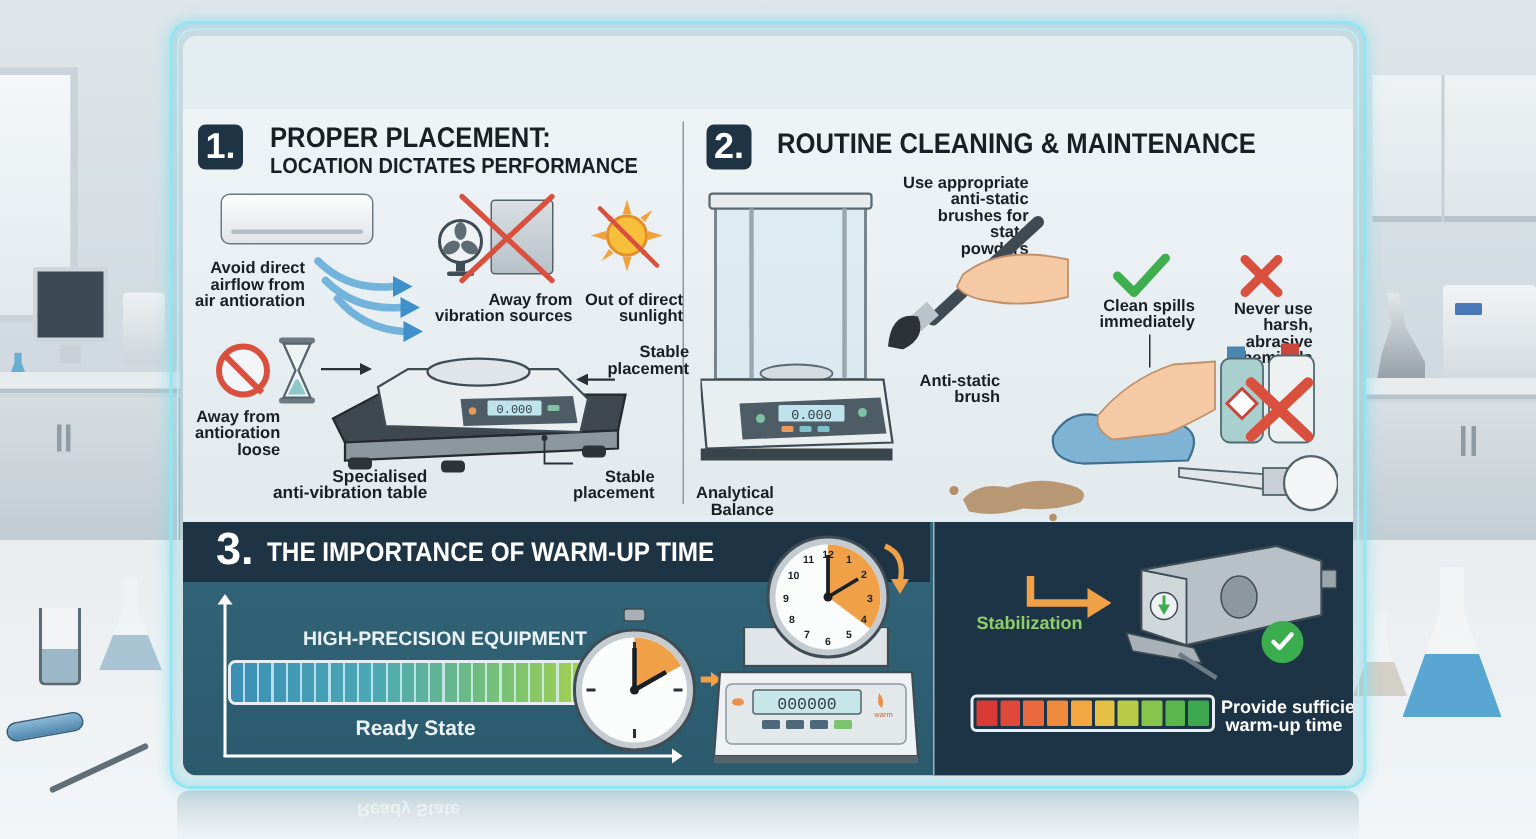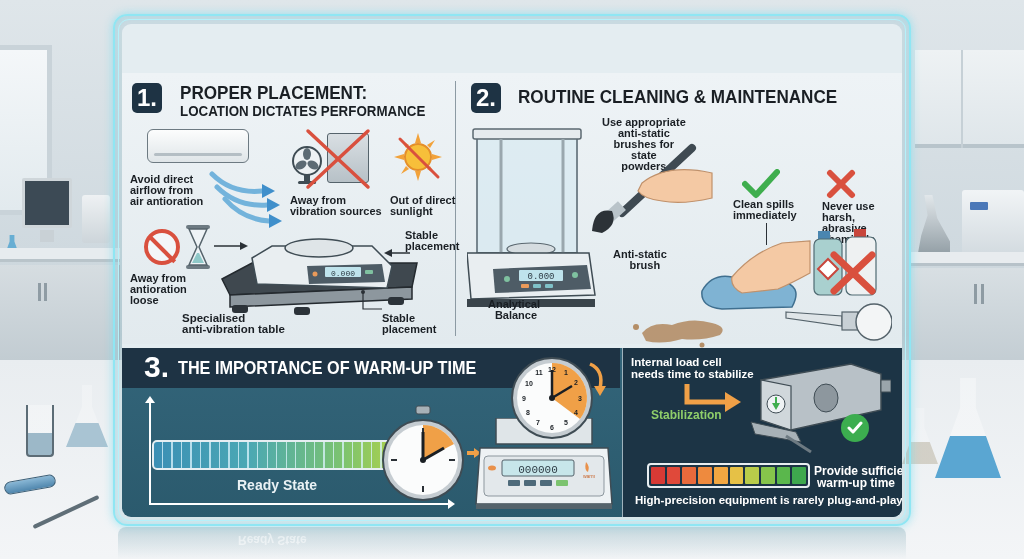--- a/index.html
+++ b/index.html
@@ -44,22 +44,22 @@
   
   .panel { position: absolute; left: 122px; top: 24px; width: 780px; height: 493px; border-radius: 9px; overflow: hidden; background: #e4edf1; }
   .title-bar { position: absolute; left: 0; top: 0; width: 780px; height: 49px; background: #1e3344; display: flex; align-items: center; justify-content: center; }
   .title-bar h1 { color: #fff; font-size: 25px; font-weight: bold; letter-spacing: -0.4px; transform: scaleX(0.86); white-space: nowrap; }
 
   .upper { position: absolute; left: 0; top: 49px; width: 780px; height: 271px; background: linear-gradient(180deg,#eef3f6,#e2eaee); }
   .divider-v { position: absolute; left: 333px; top: 8px; width: 1px; height: 255px; background: #8c9aa3; }
 
   .num-badge { position: absolute; width: 30px; height: 30px; background: #1e3344; color: #fff; font-weight: bold; font-size: 24px; border-radius: 5px; display: flex; align-items: center; justify-content: center; }
   .sec-title { position: absolute; color: #1a1f24; font-weight: bold; white-space: nowrap; }
-  .label { position: absolute; color: #1a1f24; font-size: 11px; font-weight: bold; line-height: 11px; text-align: left; white-space: nowrap; }
-  .label.left { text-align: center; }
+  .label { position: absolute; color: #1a1f24; font-size: 11px; font-weight: bold; line-height: 11px; text-align: right; white-space: nowrap; }
+  .label.left { text-align: right; }
 
   
   .ac { position: absolute; left: 25px; top: 56px; width: 102px; height: 34px; background: linear-gradient(180deg,#fcfdfd,#dfe5e8); border: 1.5px solid #6d7a82; border-radius: 6px; }
   .ac::after { content:""; position:absolute; left:6px; right:6px; bottom:6px; height:3px; background:#b4bec4; border-radius:2px; }
   .airflow { position: absolute; left: 85px; top: 96px; width: 80px; height: 60px; }
   .fan { position: absolute; left: 168px; top: 72px; width: 34px; height: 40px; }
   .ac-unit { position: absolute; left: 205px; top: 60px; width: 42px; height: 50px; background: linear-gradient(180deg,#d9dfe3,#b7c1c7); border: 1.5px solid #55636b; border-radius: 3px; }
   .x-red { position: absolute; }
   .sun { position: absolute; left: 272px; top: 60px; width: 48px; height: 48px; }
   .no-sign { position: absolute; left: 22px; top: 156px; width: 36px; height: 36px; border: 4px solid #d9503e; border-radius: 50%; background: #f3f6f8; }
@@ -295,21 +295,21 @@
       <svg class="brush" viewBox="0 0 150 90">
         <line x1="50" y1="70" x2="120" y2="5" stroke="#3f4a52" stroke-width="8" stroke-linecap="round"></line>
         <rect x="36" y="62" width="16" height="12" fill="#b9c3c9" transform="rotate(-42 44 68)"></rect>
         <path d="M20 88 Q22 64 40 68 Q46 82 30 90 Z" fill="#2c3237"></path>
         <path d="M70 40 Q95 20 140 30 L140 55 Q110 62 90 58 Q72 56 66 48 Z" fill="#f4c9a4" stroke="#c0916b" stroke-width="1.2"></path>
       </svg>
       <div class="label left" style="left:491px;top:176px;">
         <div>Anti-static</div>
           <div style="padding-left:10px">brush</div>
       </div>
-      <div class="label left" style="left:342px;top:226px;margin-left:24px;">
+      <div class="label left" style="left:342px;top:251px;">
         <div>Analytical</div>
           <div style="padding-left:4px">Balance</div>
       </div>
 
       <svg class="check-green" viewBox="0 0 38 30">
         <polyline points="3,15 14,26 35,3" fill="none" stroke="#3fae4e" stroke-width="6" stroke-linecap="round" stroke-linejoin="round"></polyline>
       </svg>
       <div class="label" style="left:611px;top:126px;">
         <div>Clean spills</div>
           <div>immediately</div>
@@ -356,20 +356,21 @@
     </div>
   </div>
 
   <div class="lower">
     <div class="lower-head"></div>
     <div class="sec-title" style="left:22px;top:2px;font-size:30px;">3.</div>
     <div class="sec-title" style="left:56px;top:10px;font-size:18px;transform:scaleX(.9);transform-origin:left;">THE IMPORTANCE OF WARM-UP TIME</div>
 
     <div class="axis-y"></div>
     <div class="axis-x"></div>
+    <div class="lower-label" style="left:80px;top:70px;">HIGH-PRECISION EQUIPMENT</div>
     <div class="progress-bar"></div>
     <div class="lower-label" style="left:115px;top:129px;font-size:14px;">Ready State</div>
 
     <svg class="stopwatch" viewBox="0 0 86 100">
       <rect x="36" y="2" width="14" height="8" rx="2" fill="#a7b1b7" stroke="#3f4c54"></rect>
       <circle cx="43" cy="56" r="40" fill="#c5ccd1" stroke="#3f4c54" stroke-width="2"></circle>
       <circle cx="43" cy="56" r="35" fill="#fbfcfc"></circle>
       <path d="M43 56 L43 21 A35 35 0 0 1 74 40 Z" fill="#f0a047"></path>
       <g stroke="#2a3036" stroke-width="2">
           <line x1="43" y1="24" x2="43" y2="30"></line>
@@ -423,24 +424,20 @@
       <line x1="42" y1="42" x2="42" y2="14" stroke="#1a1f24" stroke-width="2.5"></line>
         <line x1="42" y1="42" x2="62" y2="30" stroke="#1a1f24" stroke-width="2.5"></line>
       <circle cx="42" cy="42" r="3" fill="#1a1f24"></circle>
     </svg>
     <svg class="curl-arrow" viewBox="0 0 20 34">
       <path d="M2 2 Q16 8 12 26" fill="none" stroke="#f0a047" stroke-width="3.5"></path>
         <polygon points="6,24 18,24 12,34" fill="#f0a047"></polygon>
     </svg>
 
     <div class="lower-right">
-      <div class="lr-text" style="left:8px;top:8px;">
-        <div>Internal load cell</div>
-          <div>needs time to stabilize</div>
-      </div>
       <svg style="position:absolute;left:60px;top:36px;width:58px;height:30px;" viewBox="0 0 58 30">
         <path d="M4 0 L4 18 L44 18" fill="none" stroke="#f0a047" stroke-width="5"></path>
           <polygon points="58,18 42,8 42,28" fill="#f0a047"></polygon>
       </svg>
       <div class="stab" style="left:28px;top:60px;">Stabilization</div>
 
       <svg class="loadcell" viewBox="0 0 150 95">
         <polygon points="20,20 110,4 140,14 140,50 50,70 20,60" fill="#b8c1c7" stroke="#3f4c54" stroke-width="1.5"></polygon>
         <polygon points="20,20 50,26 50,70 20,60" fill="#d0d7db" stroke="#3f4c54" stroke-width="1.2"></polygon>
         <ellipse cx="85" cy="38" rx="12" ry="14" fill="#8d979e" stroke="#3f4c54"></ellipse>
@@ -465,16 +462,15 @@
         <span style="background:#e6c146"></span>
         <span style="background:#b8cc4a"></span>
         <span style="background:#86c44b"></span>
         <span style="background:#5ab74c"></span>
         <span style="background:#3ea84e"></span>
       </div>
       <div class="lr-text" style="left:191px;top:117px;font-size:12px;">
         <div>Provide sufficient</div>
           <div style="padding-left:3px">warm-up time</div>
       </div>
-      <div class="lr-text" style="left:12px;top:146px;font-size:11.5px;">High-precision equipment is rarely plug-and-play</div>
     </div>
   </div>
 </div>
 
 </body></html>

